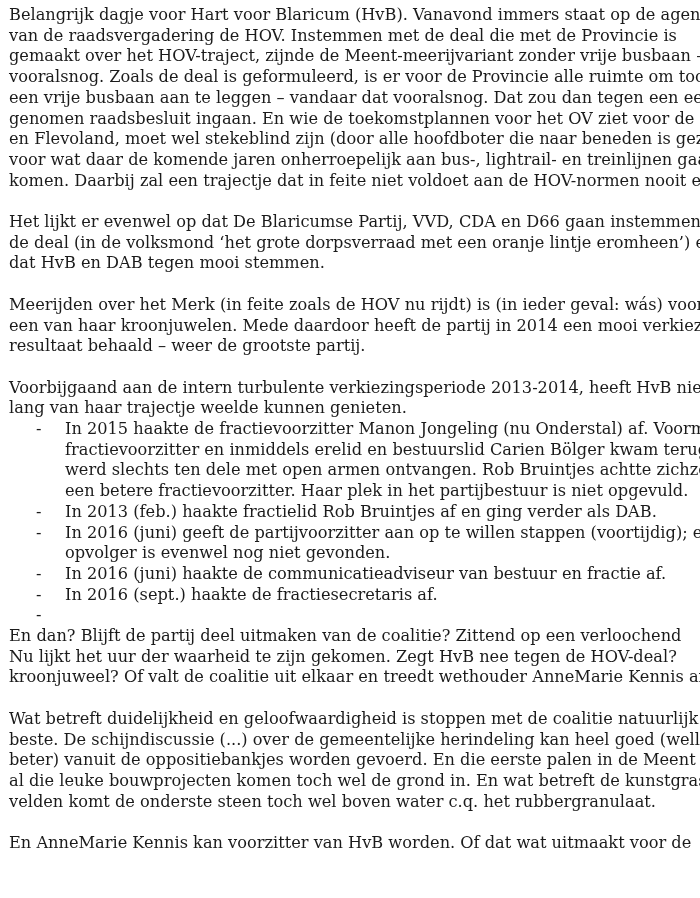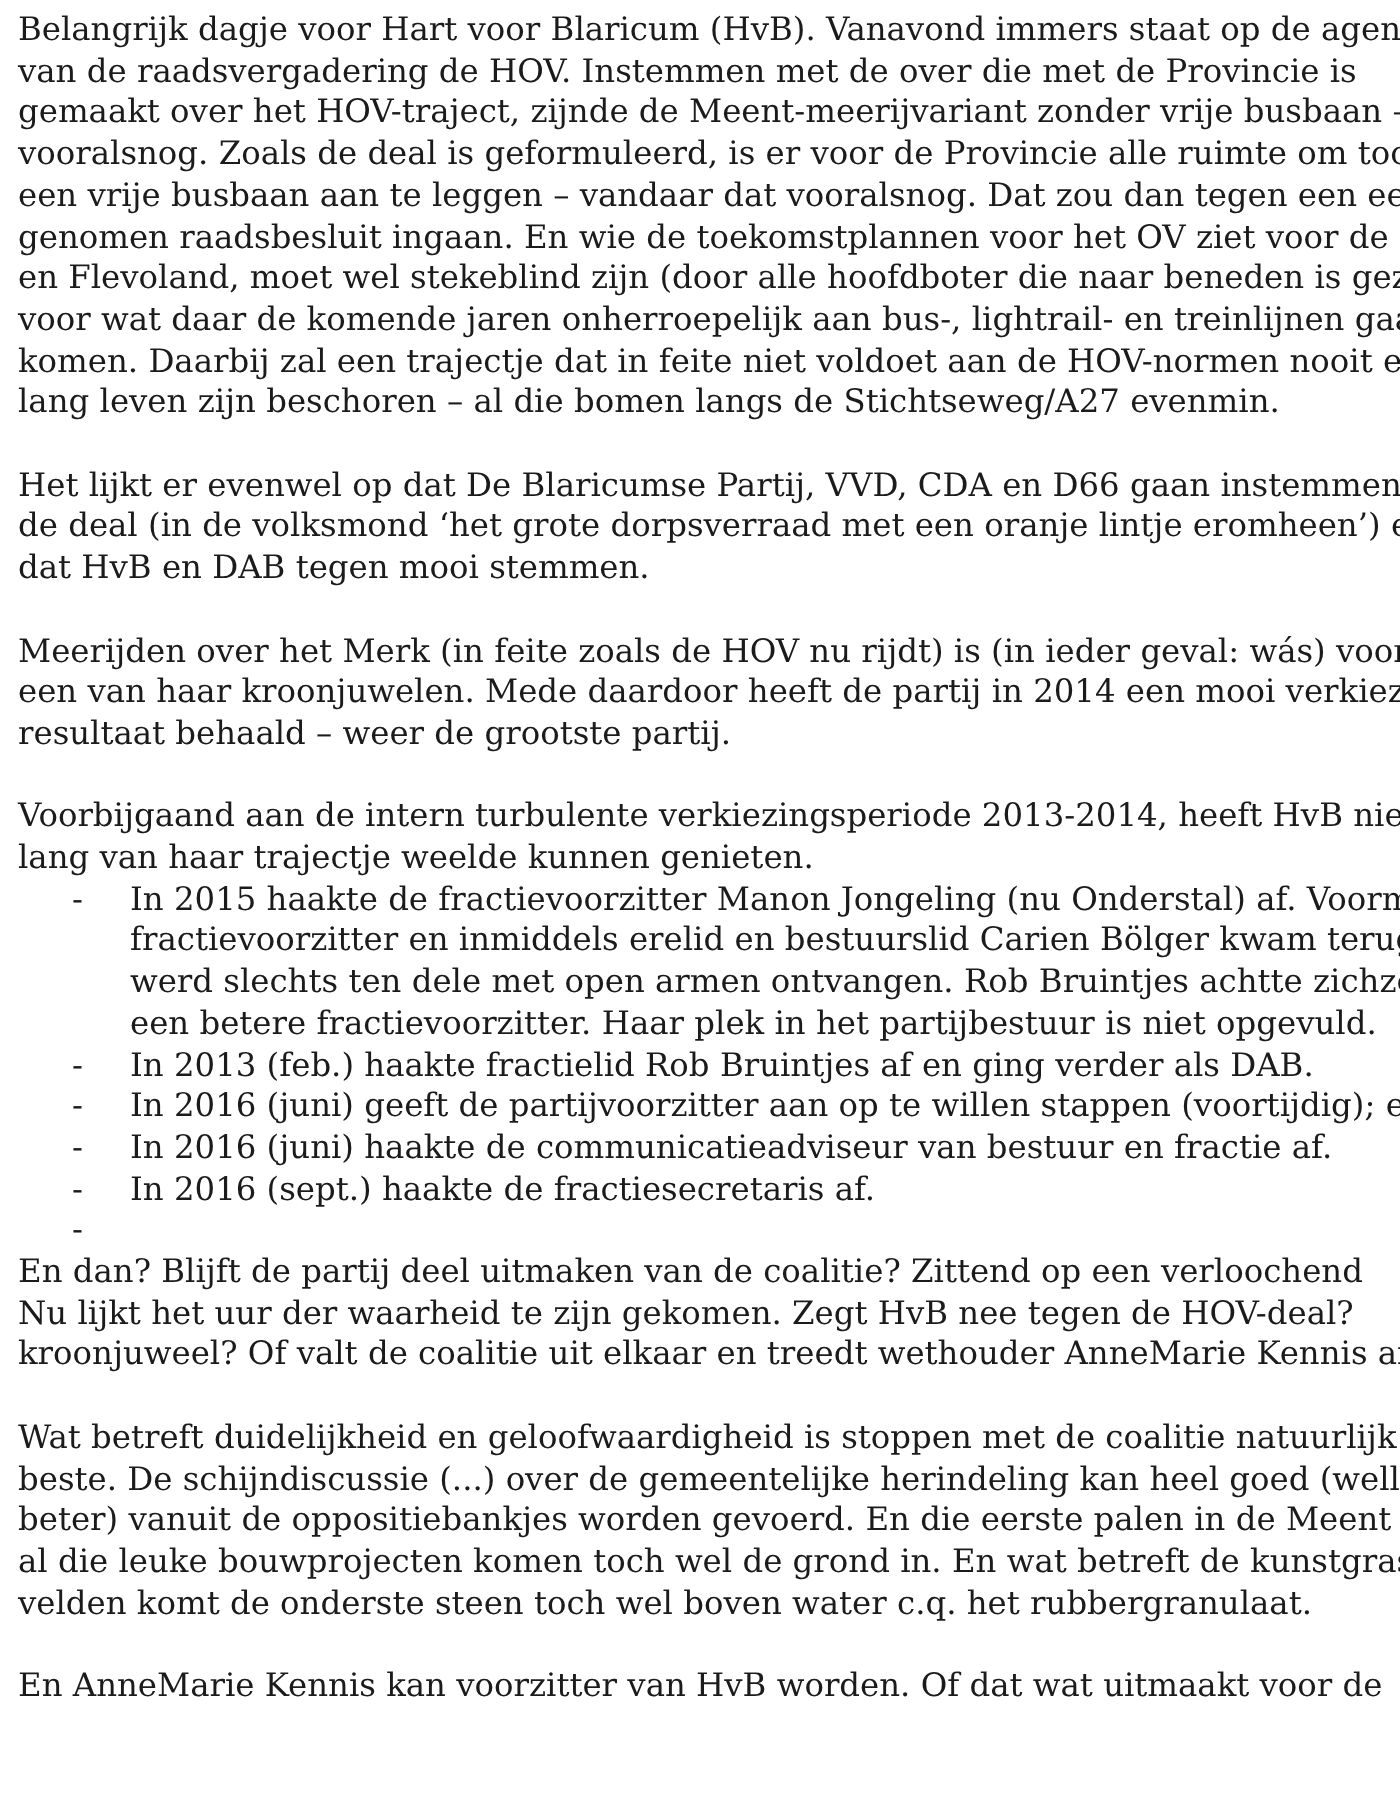--- a/index.html
+++ b/index.html
@@ -35,29 +35,28 @@
     box-sizing: border-box;
   }
   .bullet-text { flex: 1 1 auto; min-width: 0; }
 </style>
 </head>
 <body>
 
 <div class="doc" id="doc" style="color: rgb(27, 27, 27); background: rgb(255, 255, 255);">
     <div class="block gap-after">
       <div class="line">Belangrijk dagje voor Hart voor Blaricum (HvB). Vanavond immers staat op de agenda</div>
-      <div class="line">van de raadsvergadering de HOV. Instemmen met de over die met de Provincie is</div>
+      <div class="line">van de raadsvergadering de HOV. Instemmen met de deal die met de Provincie is</div>
       <div class="line">gemaakt over het HOV-traject, zijnde de Meent-meerijvariant zonder vrije busbaan –</div>
       <div class="line">vooralsnog. Zoals de deal is geformuleerd, is er voor de Provincie alle ruimte om toch</div>
       <div class="line">een vrije busbaan aan te leggen – vandaar dat vooralsnog. Dat zou dan tegen een eerder</div>
       <div class="line">genomen raadsbesluit ingaan. En wie de toekomstplannen voor het OV ziet voor de regio</div>
       <div class="line">en Flevoland, moet wel stekeblind zijn (door alle hoofdboter die naar beneden is gezakt)</div>
       <div class="line">voor wat daar de komende jaren onherroepelijk aan bus-, lightrail- en treinlijnen gaat</div>
       <div class="line">komen. Daarbij zal een trajectje dat in feite niet voldoet aan de HOV-normen nooit een</div>
-      <div class="line">lang leven zijn beschoren – al die bomen langs de Stichtseweg/A27 evenmin.</div>
     </div>
     <div class="block gap-after">
       <div class="line">Het lijkt er evenwel op dat De Blaricumse Partij, VVD, CDA en D66 gaan instemmen met</div>
       <div class="line">de deal (in de volksmond ‘het grote dorpsverraad met een oranje lintje eromheen’) en</div>
       <div class="line">dat HvB en DAB tegen mooi stemmen.</div>
     </div>
     <div class="block gap-after">
       <div class="line">Meerijden over het Merk (in feite zoals de HOV nu rijdt) is (in ieder geval: wás) voor HvB</div>
       <div class="line">een van haar kroonjuwelen. Mede daardoor heeft de partij in 2014 een mooi verkiezings-</div>
       <div class="line">resultaat behaald – weer de grootste partij.</div>
@@ -79,20 +78,21 @@
       <div class="bullet-item">
         <div class="bullet-marker">-</div>
         <div class="bullet-text">
           <div class="line">In 2013 (feb.) haakte fractielid Rob Bruintjes af en ging verder als DAB.</div>
         </div>
       </div>
       <div class="bullet-item">
         <div class="bullet-marker">-</div>
         <div class="bullet-text">
           <div class="line">In 2016 (juni) geeft de partijvoorzitter aan op te willen stappen (voortijdig); een</div>
+          <div class="line">opvolger is evenwel nog niet gevonden.</div>
         </div>
       </div>
       <div class="bullet-item">
         <div class="bullet-marker">-</div>
         <div class="bullet-text">
           <div class="line">In 2016 (juni) haakte de communicatieadviseur van bestuur en fractie af.</div>
         </div>
       </div>
       <div class="bullet-item">
         <div class="bullet-marker">-</div>

